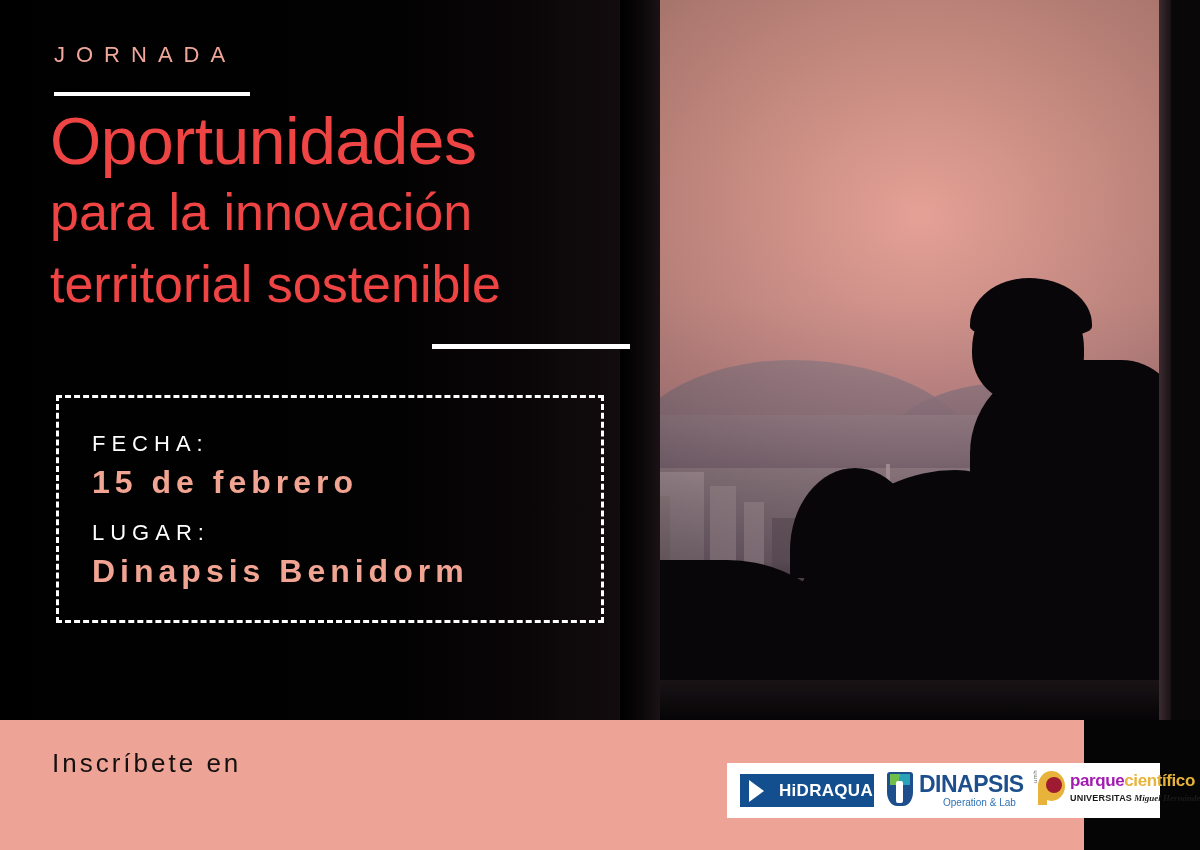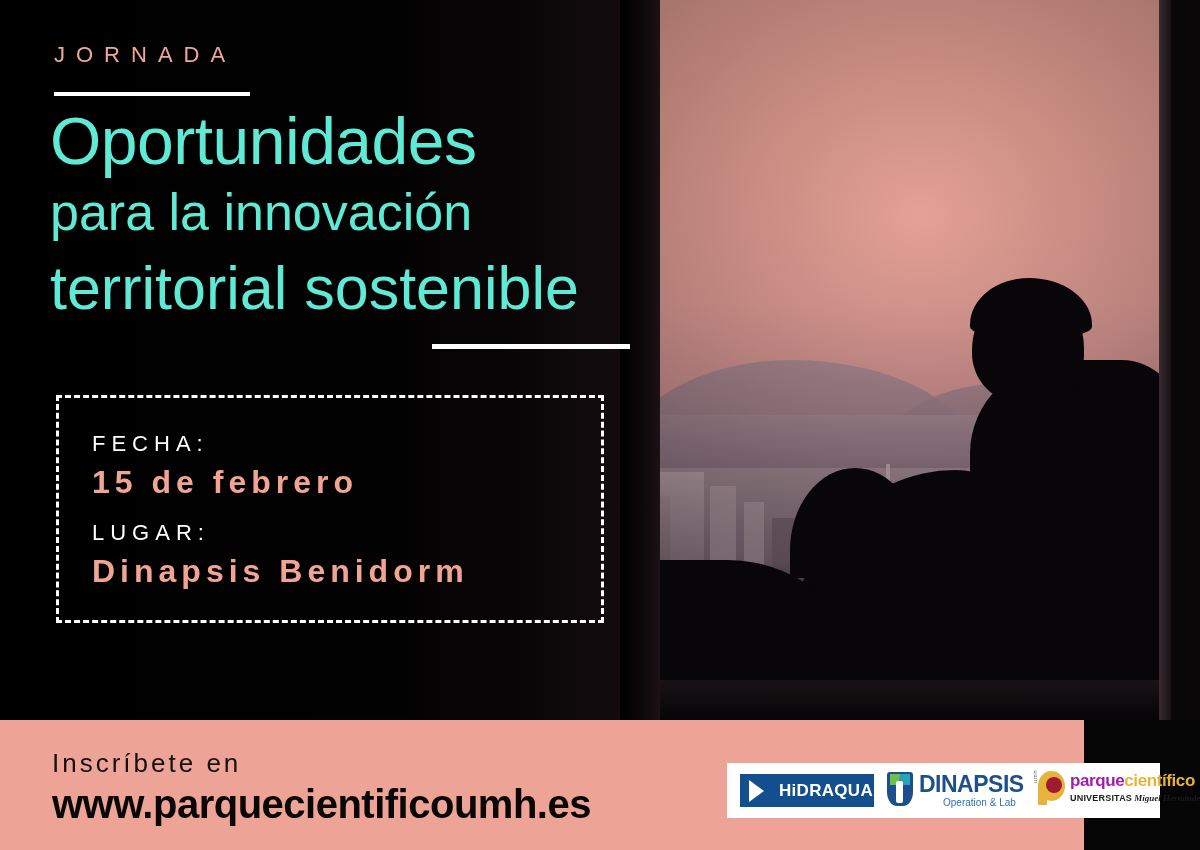--- a/index.html
+++ b/index.html
@@ -168,26 +168,26 @@
     font-weight:300;
     letter-spacing:11px;
     color:#f0a79a;
   }
   #kicker-rule {
     position:absolute; left:54px; top:92px;
     width:196px; height:4px; background:#ffffff;
   }
   .title-line {
     position:absolute; left:50px;
-    color:#5eead4;
+    color:#ef4444;
     white-space:nowrap;
   }
   #t1 { top:108px; font-size:66px; font-weight:300; letter-spacing:-0.5px; line-height:1; }
   #t2 { top:186px; font-size:52px; font-weight:300; line-height:1; }
-  #t3 { top:258px; font-size:61px; font-weight:300; line-height:1;text-align:right; }
+  #t3 { top:258px; font-size:52px; font-weight:300; line-height:1;text-align:right; }
   .bold { font-weight:400; }
   #title-rule {
     position:absolute; left:432px; top:344px;
     width:198px; height:5px; background:#ffffff;
   }
 
   
   #infobox {
     position:absolute; left:56px; top:395px;
     width:548px; height:228px;
@@ -409,21 +409,20 @@
 
   <div id="infobox">
     <div id="fecha-label" class="info-label">FECHA:</div>
     <div id="fecha-value" class="info-value">15 de febrero</div>
     <div id="lugar-label" class="info-label">LUGAR:</div>
     <div id="lugar-value" class="info-value">Dinapsis Benidorm</div>
   </div>
 
   <div id="footer">
     <div id="footer-pre">Inscríbete en</div>
-    <div id="footer-url">www.parquecientificoumh.es</div>
 
     <div id="logo-panel">
 
       <div id="logo-hidraqua">
         <span class="hq-mark"></span>
         <span class="hq-text">HiDRAQUA</span>
       </div>
 
       <div id="logo-dinapsis">
         <span class="dn-mark"></span>

